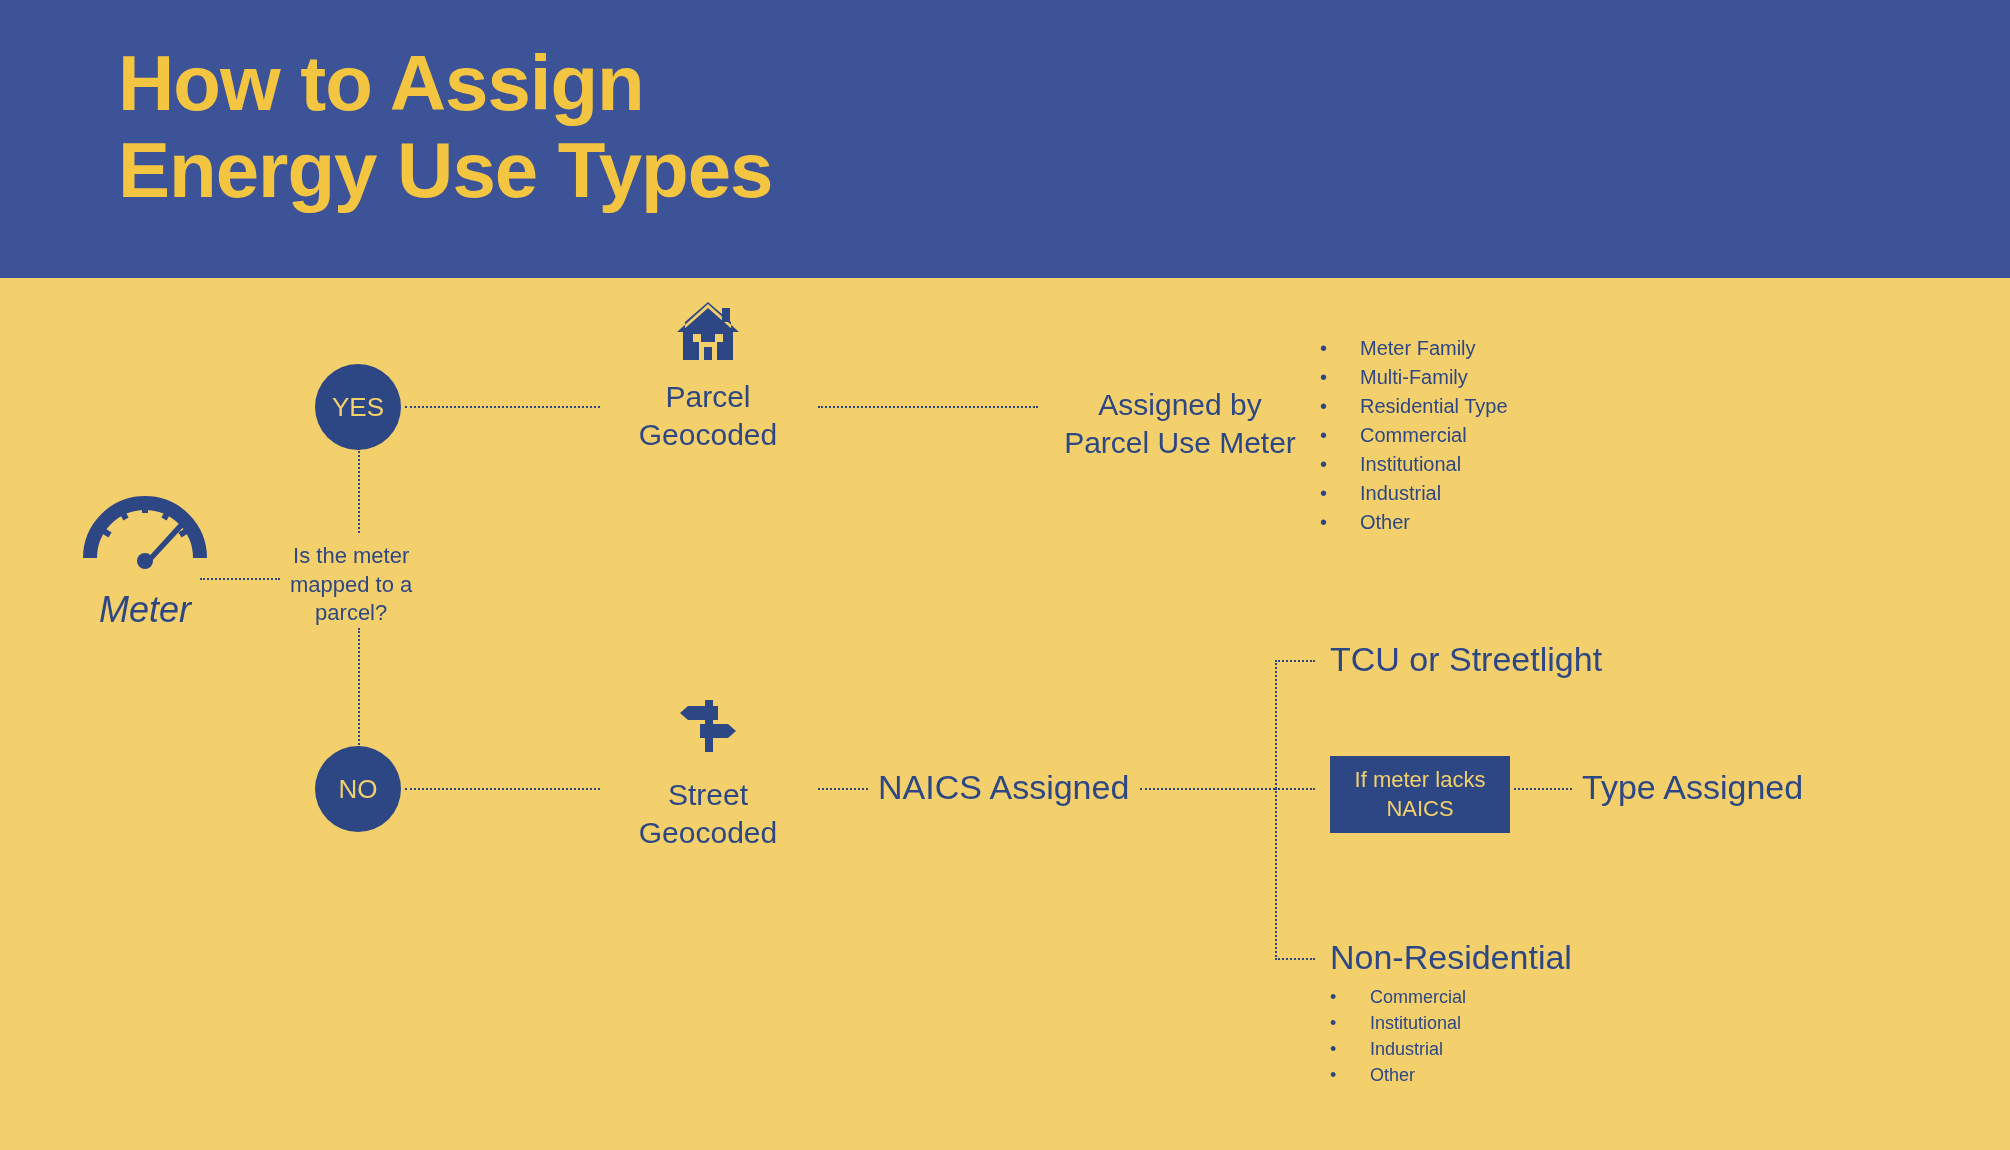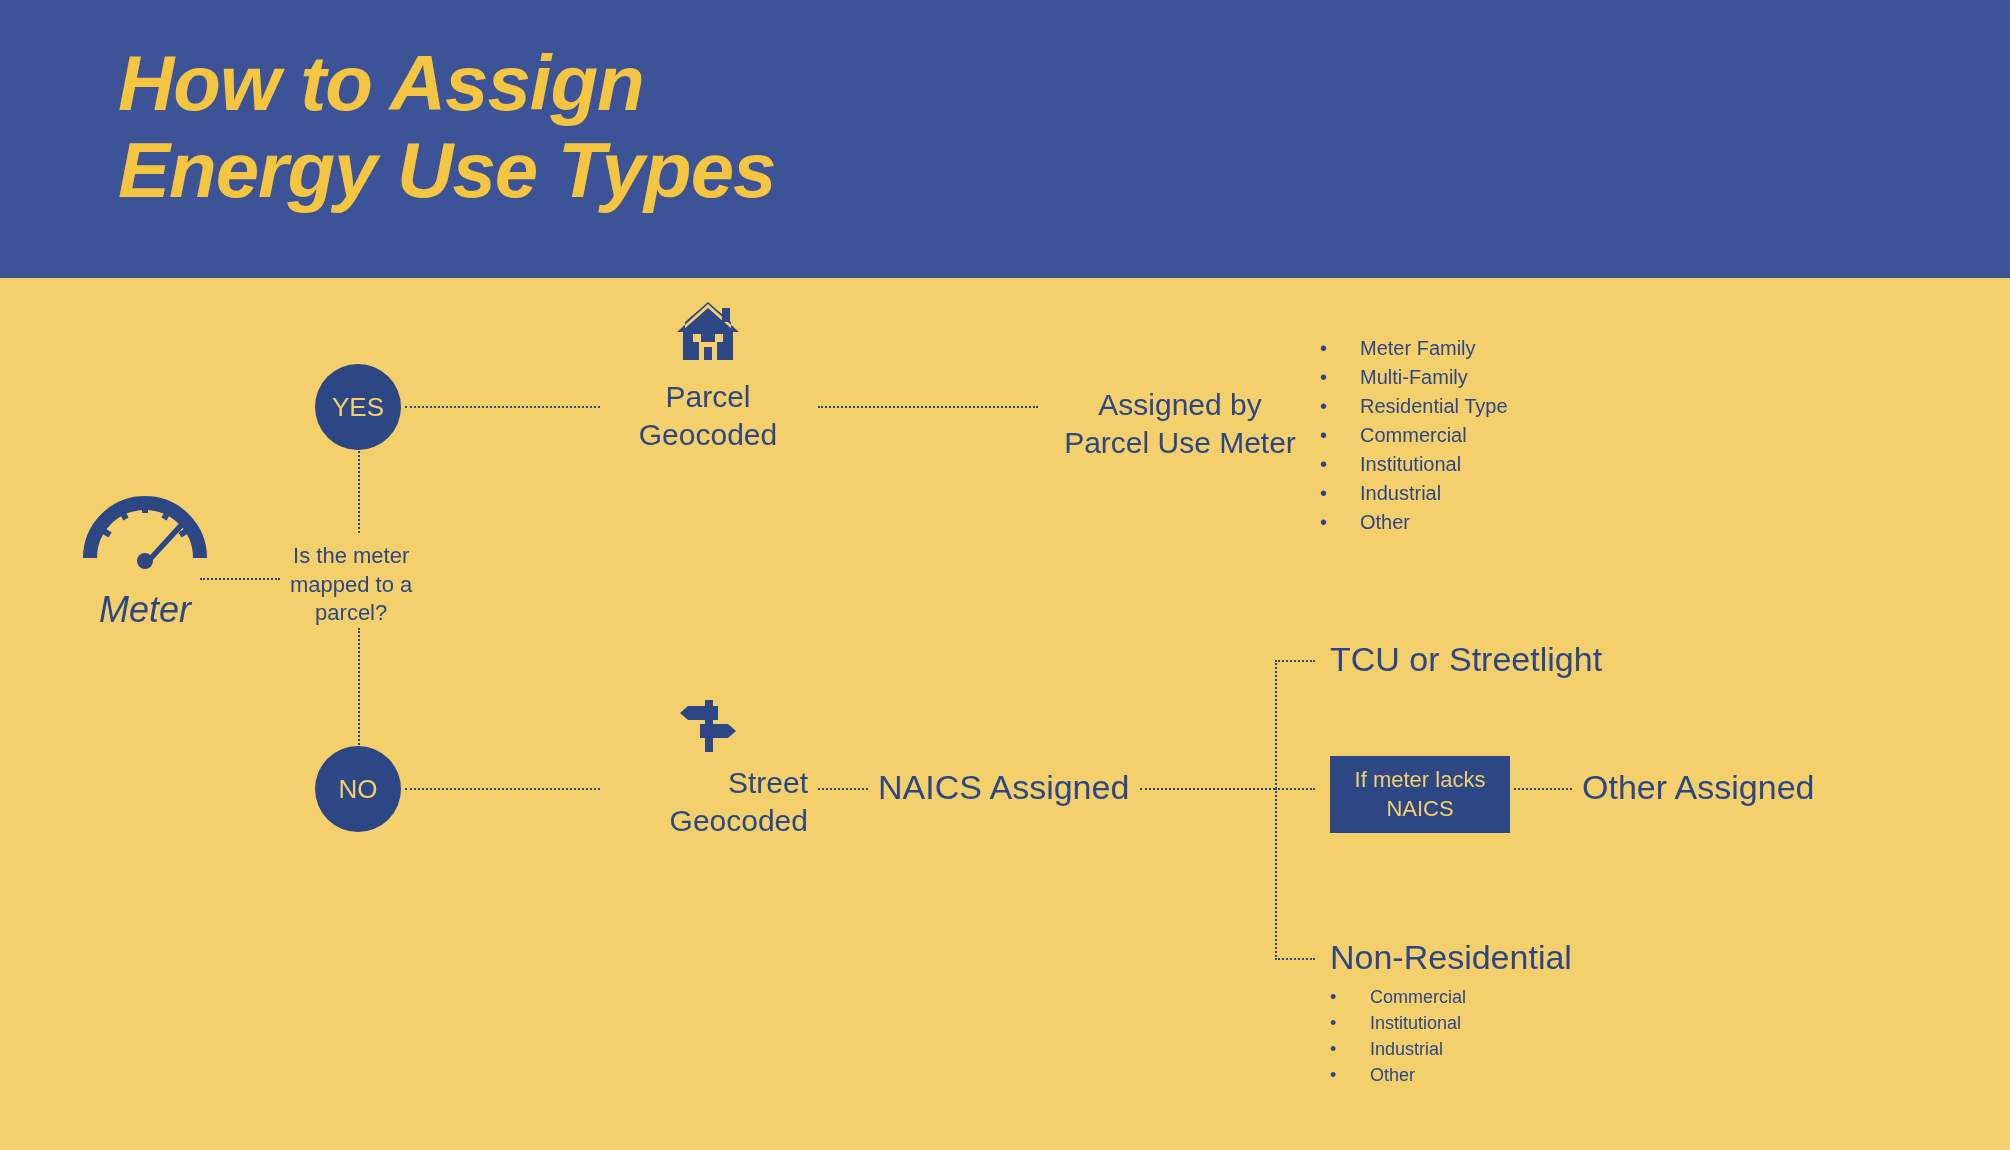--- a/index.html
+++ b/index.html
@@ -10,21 +10,20 @@
     background: #f3d06c;
     position: relative;
     overflow: hidden;
     color: #2d4785;
   }
   .header {
     background: #3c5397;
     width: 100%;
     height: 278px;
     padding: 40px 0 17px 118px;
-    font-style: italic;
   }
   .title {
     color: #f3c540;
     font-size: 78px;
     font-weight: 700;
     line-height: 1.12;
     letter-spacing: -1px;
   }
   .canvas {
     position: relative;
@@ -197,21 +196,21 @@
   </div>
 
   <div class="dotted-h" style="left:405px; top:510px; width:195px;"></div>
 
   <div class="node" style="left:608px; top:418px; width:200px;">
     <svg width="60" height="60" viewBox="0 0 60 60">
       <rect class="prim" x="27" y="4" width="8" height="52"></rect>
       <polygon class="prim" points="10,10 40,10 40,24 10,24 2,17"></polygon>
       <polygon class="prim" points="22,28 50,28 58,35 50,42 22,42"></polygon>
     </svg>
-    <div class="mid-text" style="margin-top:4px;text-align:right;">
+    <div class="mid-text" style="margin-top:16px;">
       <span>Street</span><br>
       <span>Geocoded</span>
     </div>
   </div>
 
   <div class="dotted-h" style="left:818px; top:510px; width:50px;"></div>
 
   <div class="node big-text" style="left:878px; top:490px;">NAICS Assigned</div>
 
   <div class="dotted-h" style="left:1140px; top:510px; width:135px;"></div>
@@ -224,21 +223,21 @@
 
   <div class="node big-text" style="left:1330px; top:362px; text-align:left;">TCU or Streetlight</div>
 
   <div class="node note-box" style="left:1330px; top:478px;">
     <span>If meter lacks</span><br>
     <span>NAICS</span>
   </div>
 
   <div class="dotted-h" style="left:1514px; top:510px; width:58px;"></div>
 
-  <div class="node big-text" style="left:1582px; top:490px; text-align:left;">Other Assigned</div>
+  <div class="node big-text" style="left:1582px; top:490px; text-align:left;">Type Assigned</div>
 
   <div class="node big-text" style="left:1330px; top:660px; text-align:left;">Non-Residential</div>
 
   <ul class="node bullets-sm" style="left:1330px; top:706px;">
     <li>Commercial</li>
     <li>Institutional</li>
     <li>Industrial</li>
     <li>Other</li>
   </ul>
 

